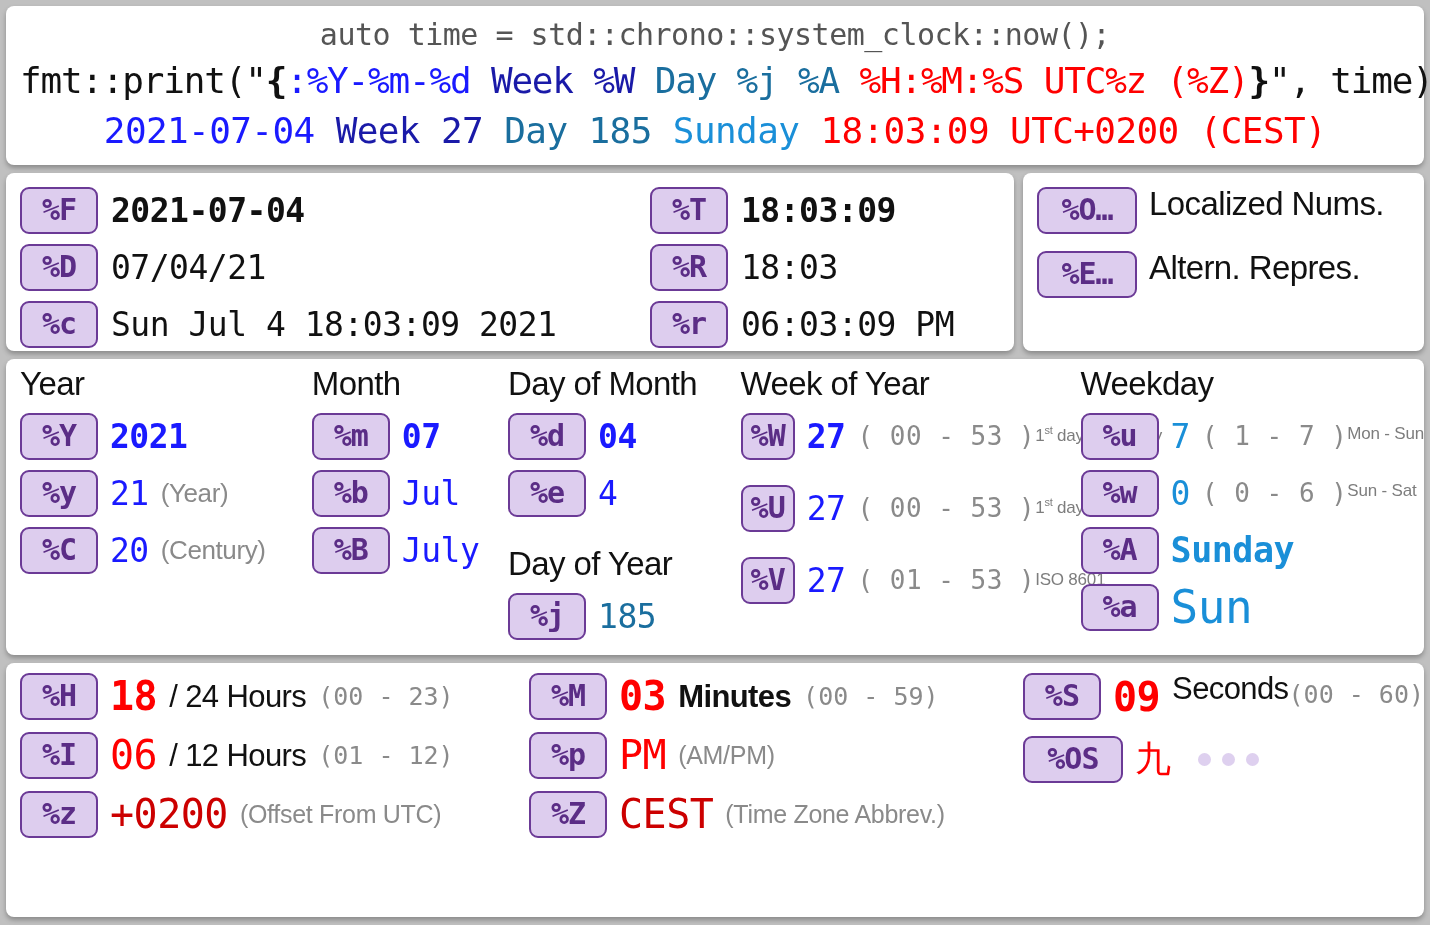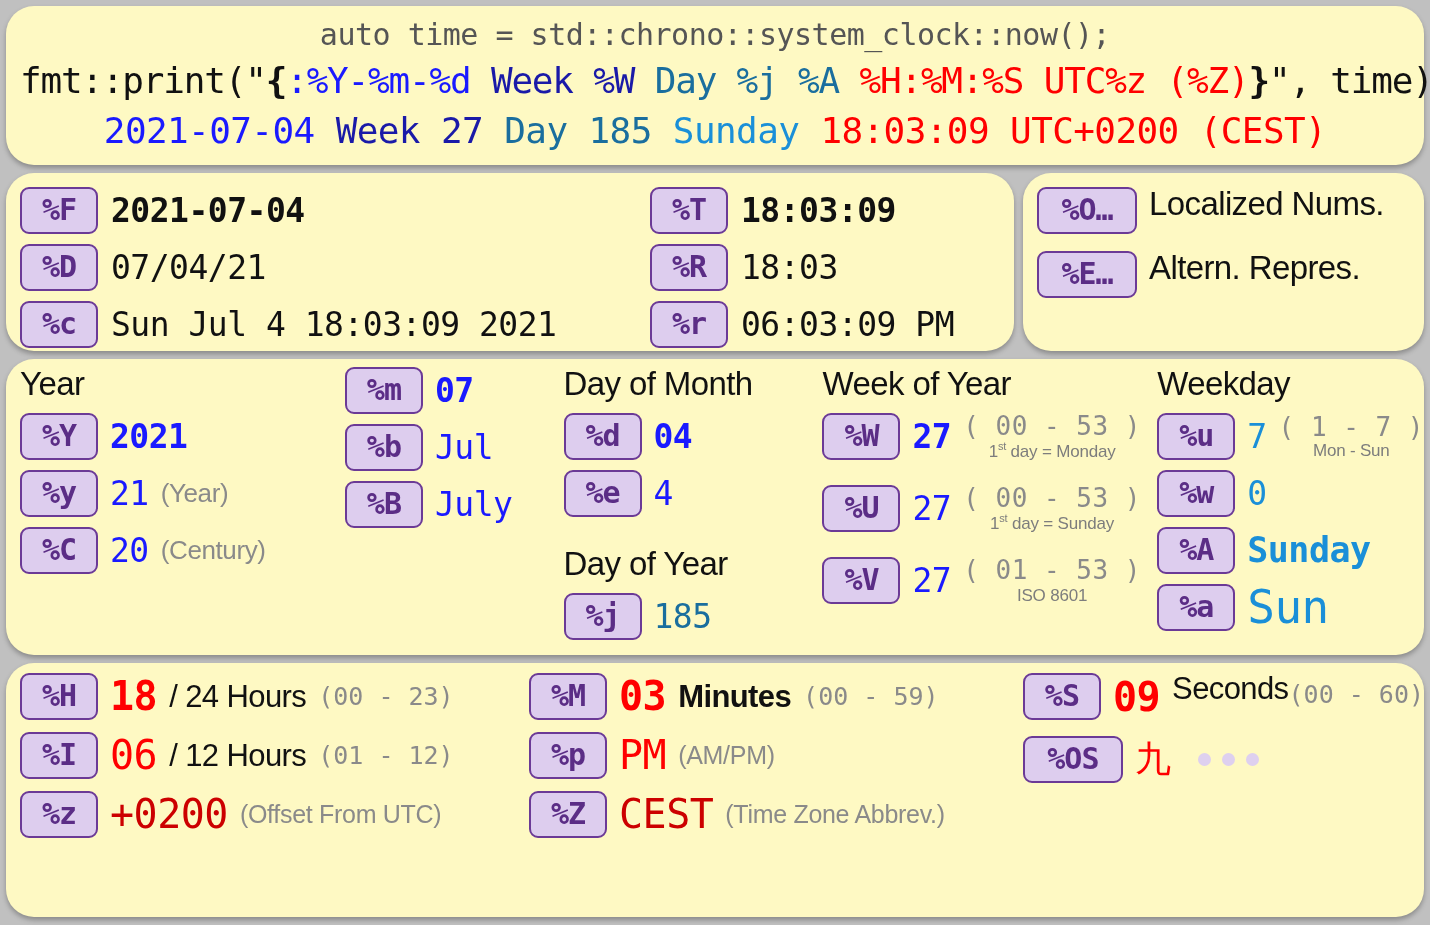--- a/index.html
+++ b/index.html
@@ -11,22 +11,22 @@
     -webkit-font-smoothing:antialiased;
   }
   .page{
     width:1430px;height:925px;
     box-sizing:border-box;
     padding:6px 6px 8px 6px;
     display:flex;flex-direction:column;
     gap:8px;
   }
   .card{
-    background:#fef9c3;
-    border-radius:28px;
+    background:#ffffff;
+    border-radius:8px;
     box-shadow:0 3px 5px rgba(0,0,0,0.28);
     box-sizing:border-box;
   }
   .mono{font-family:"DejaVu Sans Mono","Liberation Mono",monospace;}
   .sans{font-family:"Liberation Sans",sans-serif;}
 
   
   .header{
     padding:10px 14px 12px 14px;
     text-align:center;
@@ -109,21 +109,21 @@
   }
   .g-line{display:flex;align-items:center;gap:12px;margin-bottom:10px;}
   .g-val{
     font-family:"DejaVu Sans Mono","Liberation Mono",monospace;
     font-size:33px;line-height:1;letter-spacing:-0.5px;white-space:nowrap;
   }
   .g-note{
     font-size:26px;color:#8a8a8a;line-height:1;white-space:nowrap;
     letter-spacing:-0.4px;
   }
-  .g-rangewrap{display:flex;flex-direction:column;align-items:center;line-height:1;}
+  .g-rangewrap{display:flex;line-height:1;}
   .g-range{
     font-family:"DejaVu Sans Mono","Liberation Mono",monospace;
     font-size:26px;color:#8a8a8a;letter-spacing:0.5px;white-space:nowrap;
   }
   .g-sub{
     font-size:17px;color:#7d7d7d;white-space:nowrap;margin-top:2px;
     letter-spacing:-0.2px;
   }
   .g-sub sup{font-size:11px;vertical-align:super;}
 
@@ -238,20 +238,21 @@
         <span class="g-note">(Year)</span>
       </div>
       <div class="g-line">
         <span class="tag w2">%C</span>
         <span class="g-val c-blue">20</span>
         <span class="g-note">(Century)</span>
       </div>
     </div>
 
     <div class="g-col col-month">
+      <div class="g-head">Month</div>
       <div class="g-line">
         <span class="tag w2">%m</span>
         <span class="g-val b c-blue">07</span>
       </div>
       <div class="g-line">
         <span class="tag w2">%b</span>
         <span class="g-val c-blue">Jul</span>
       </div>
       <div class="g-line">
         <span class="tag w2">%B</span>
@@ -315,20 +316,24 @@
         <span class="g-val c-cyan">7</span>
         <span class="g-rangewrap">
           <span class="g-range">( 1 - 7 )</span>
           <span class="g-sub">Mon - Sun</span>
         </span>
       </div>
 
       <div class="g-line">
         <span class="tag w2">%w</span>
         <span class="g-val c-cyan">0</span>
+        <span class="g-rangewrap">
+          <span class="g-range">( 0 - 6 )</span>
+          <span class="g-sub">Sun - Sat</span>
+        </span>
       </div>
 
       <div class="g-line">
         <span class="tag w2">%A</span>
         <span class="g-val b c-cyan sans" style="font-size:35px;">Sunday</span>
       </div>
 
       <div class="g-line">
         <span class="tag w2">%a</span>
         <span class="g-val c-cyan sans" style="font-size:46px;">Sun</span>

